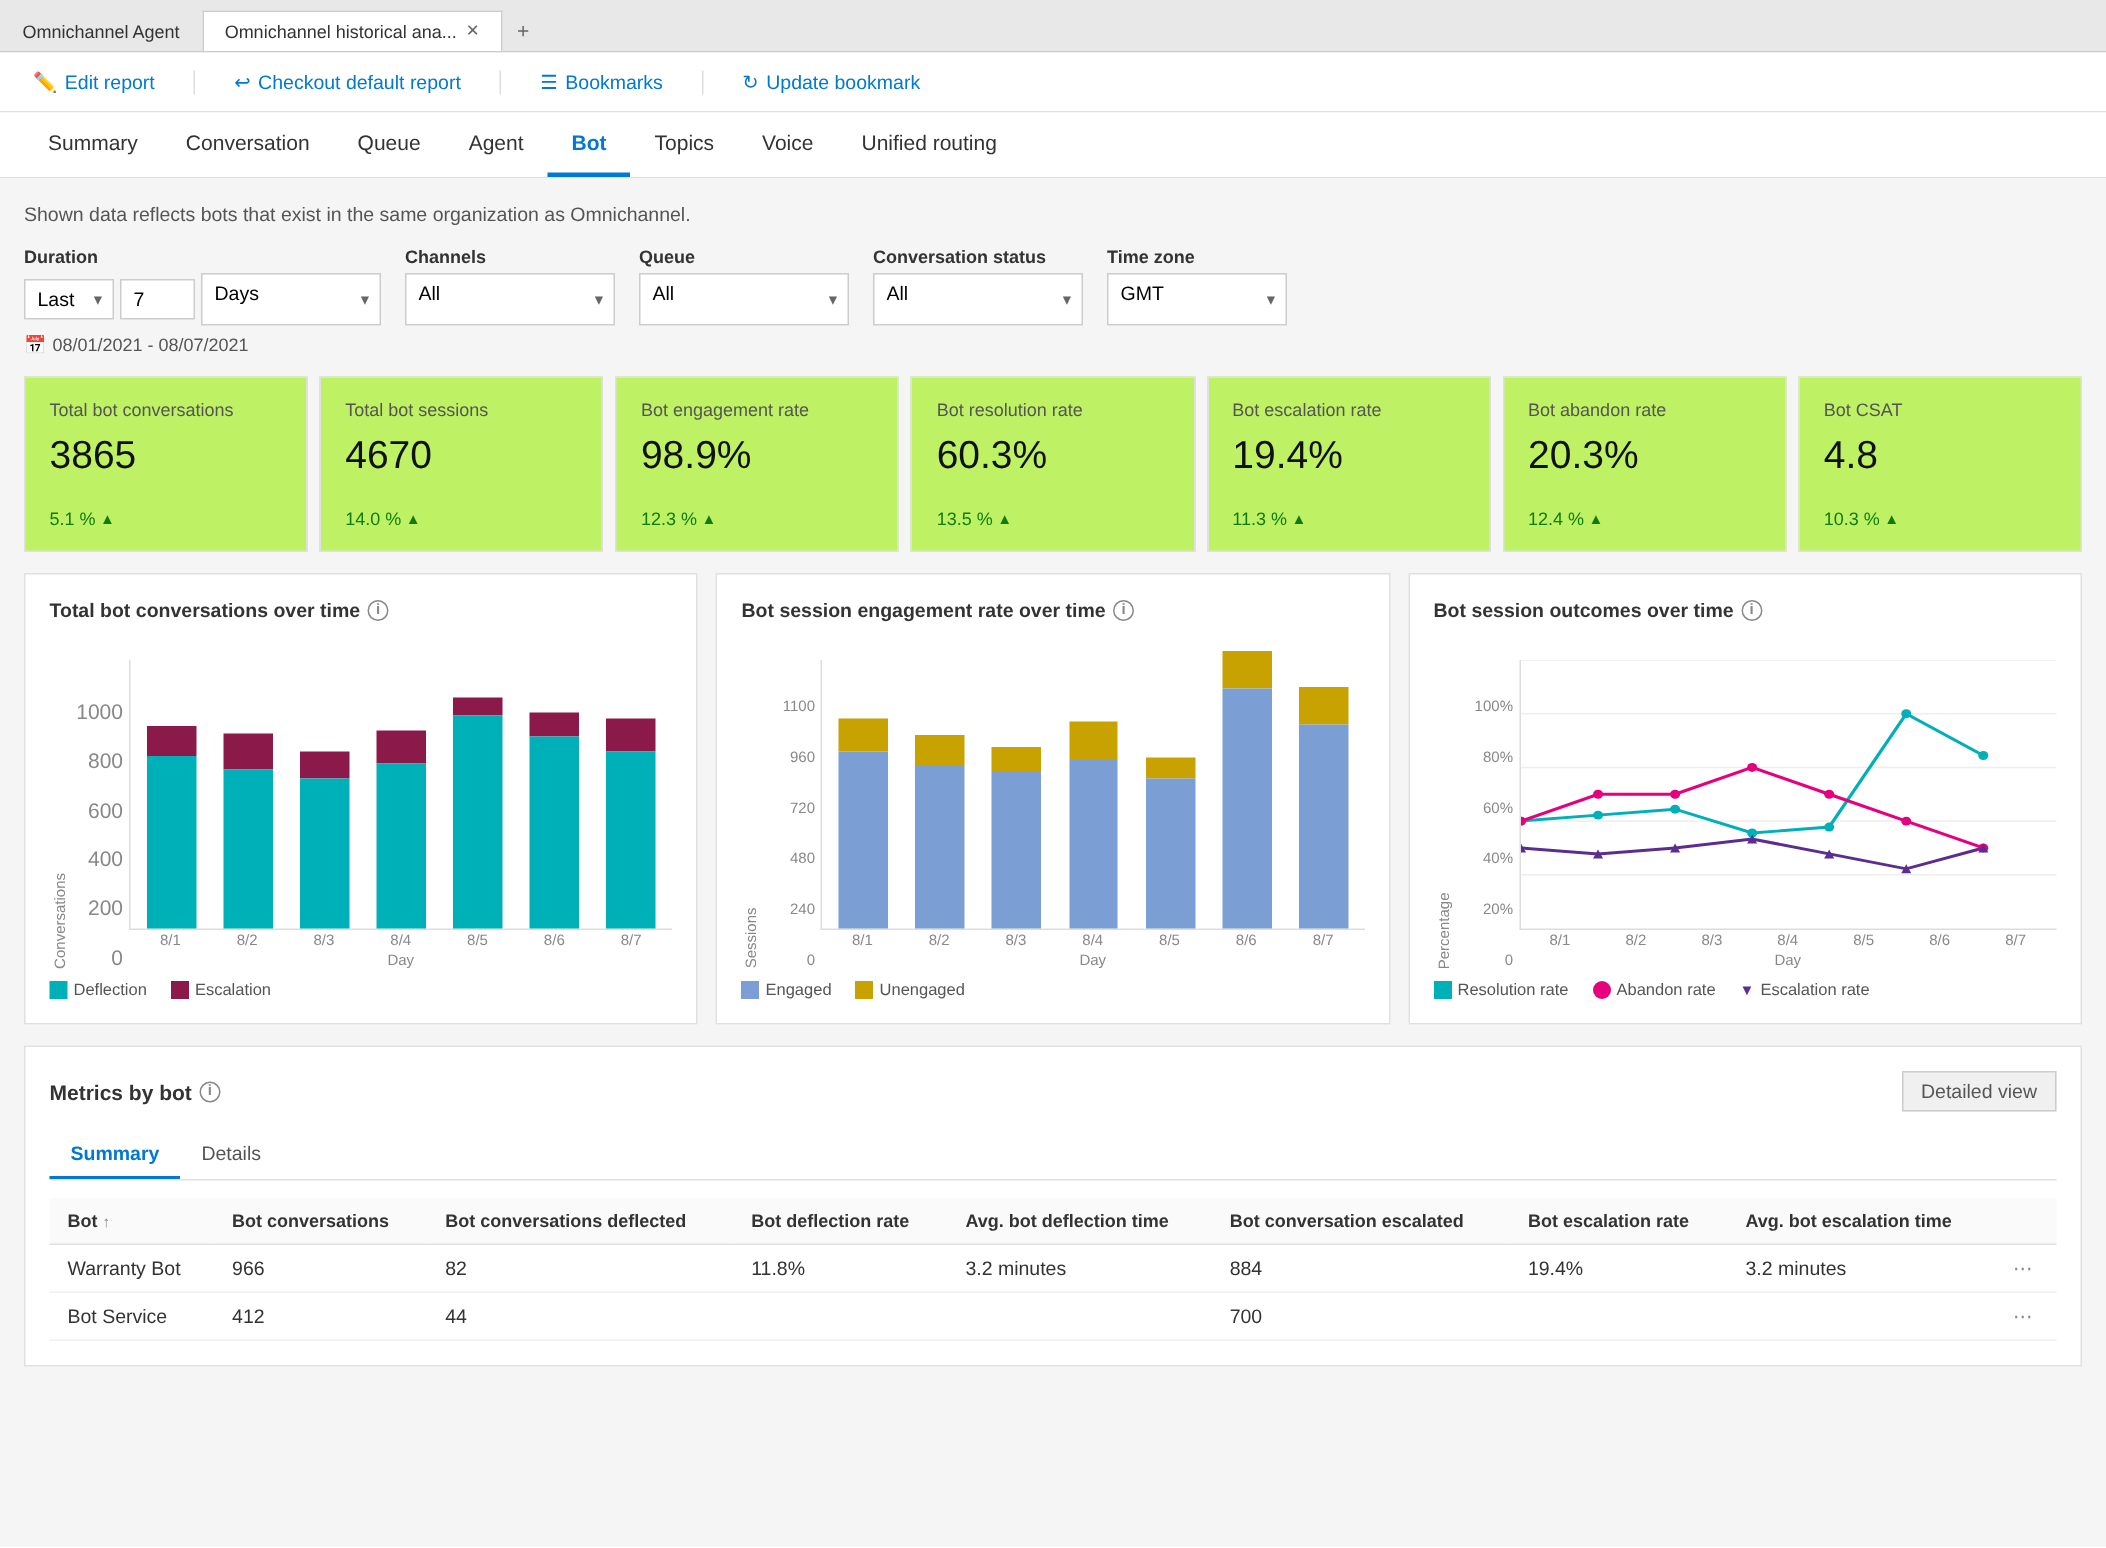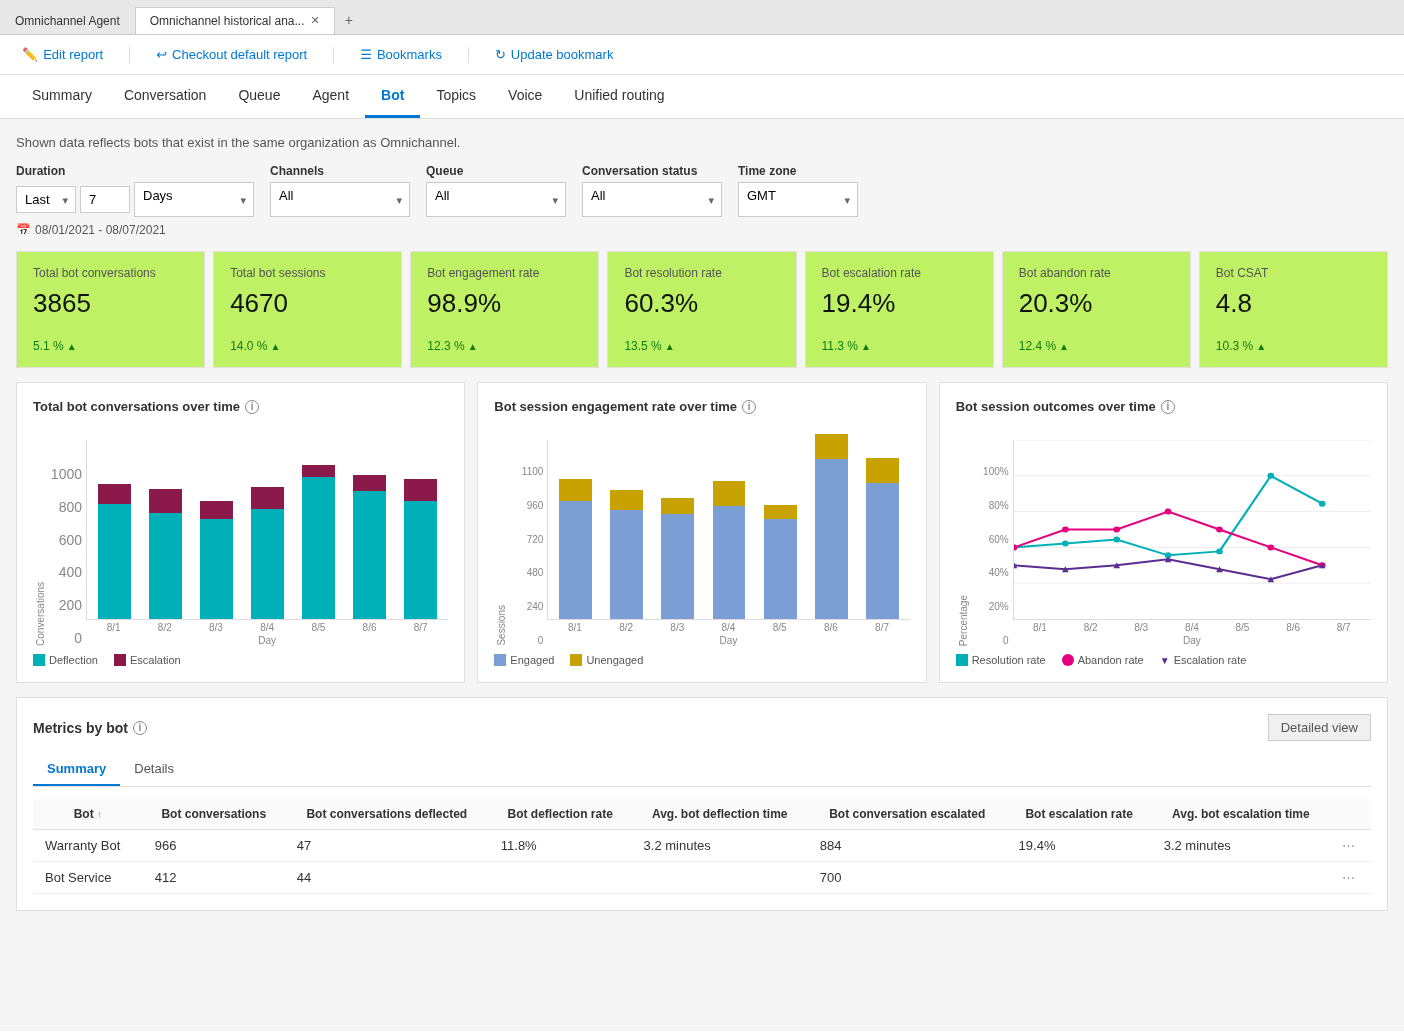--- a/index.html
+++ b/index.html
@@ -257,21 +257,21 @@
       border-bottom: 2px solid transparent;
       color: #555;
     }
     .sub-tab.active {
       color: #0078d4;
       border-bottom-color: #0078d4;
       font-weight: 600;
     }
     .data-table { width: 100%; border-collapse: collapse; }
     .data-table th {
-      text-align: center;
+      text-align: left;
       font-size: 12px;
       font-weight: 600;
       padding: 8px 12px;
       border-bottom: 1px solid #e0e0e0;
       color: #333;
       background: #fafafa;
     }
     .data-table td {
       padding: 8px 12px;
       border-bottom: 1px solid #f0f0f0;
@@ -718,21 +718,21 @@
             <th>
               <span>Avg. bot escalation time</span>
             </th>
             <th></th>
           </tr>
         </thead>
         <tbody>
           <tr>
             <td>Warranty Bot</td>
             <td>966</td>
-            <td>47</td>
+            <td>82</td>
             <td>11.8%</td>
             <td>3.2 minutes</td>
             <td>884</td>
             <td>19.4%</td>
             <td>3.2 minutes</td>
             <td style="color:#888; cursor:pointer;">⋯</td>
           </tr>
           <tr>
             <td>Bot Service</td>
             <td>412</td>

